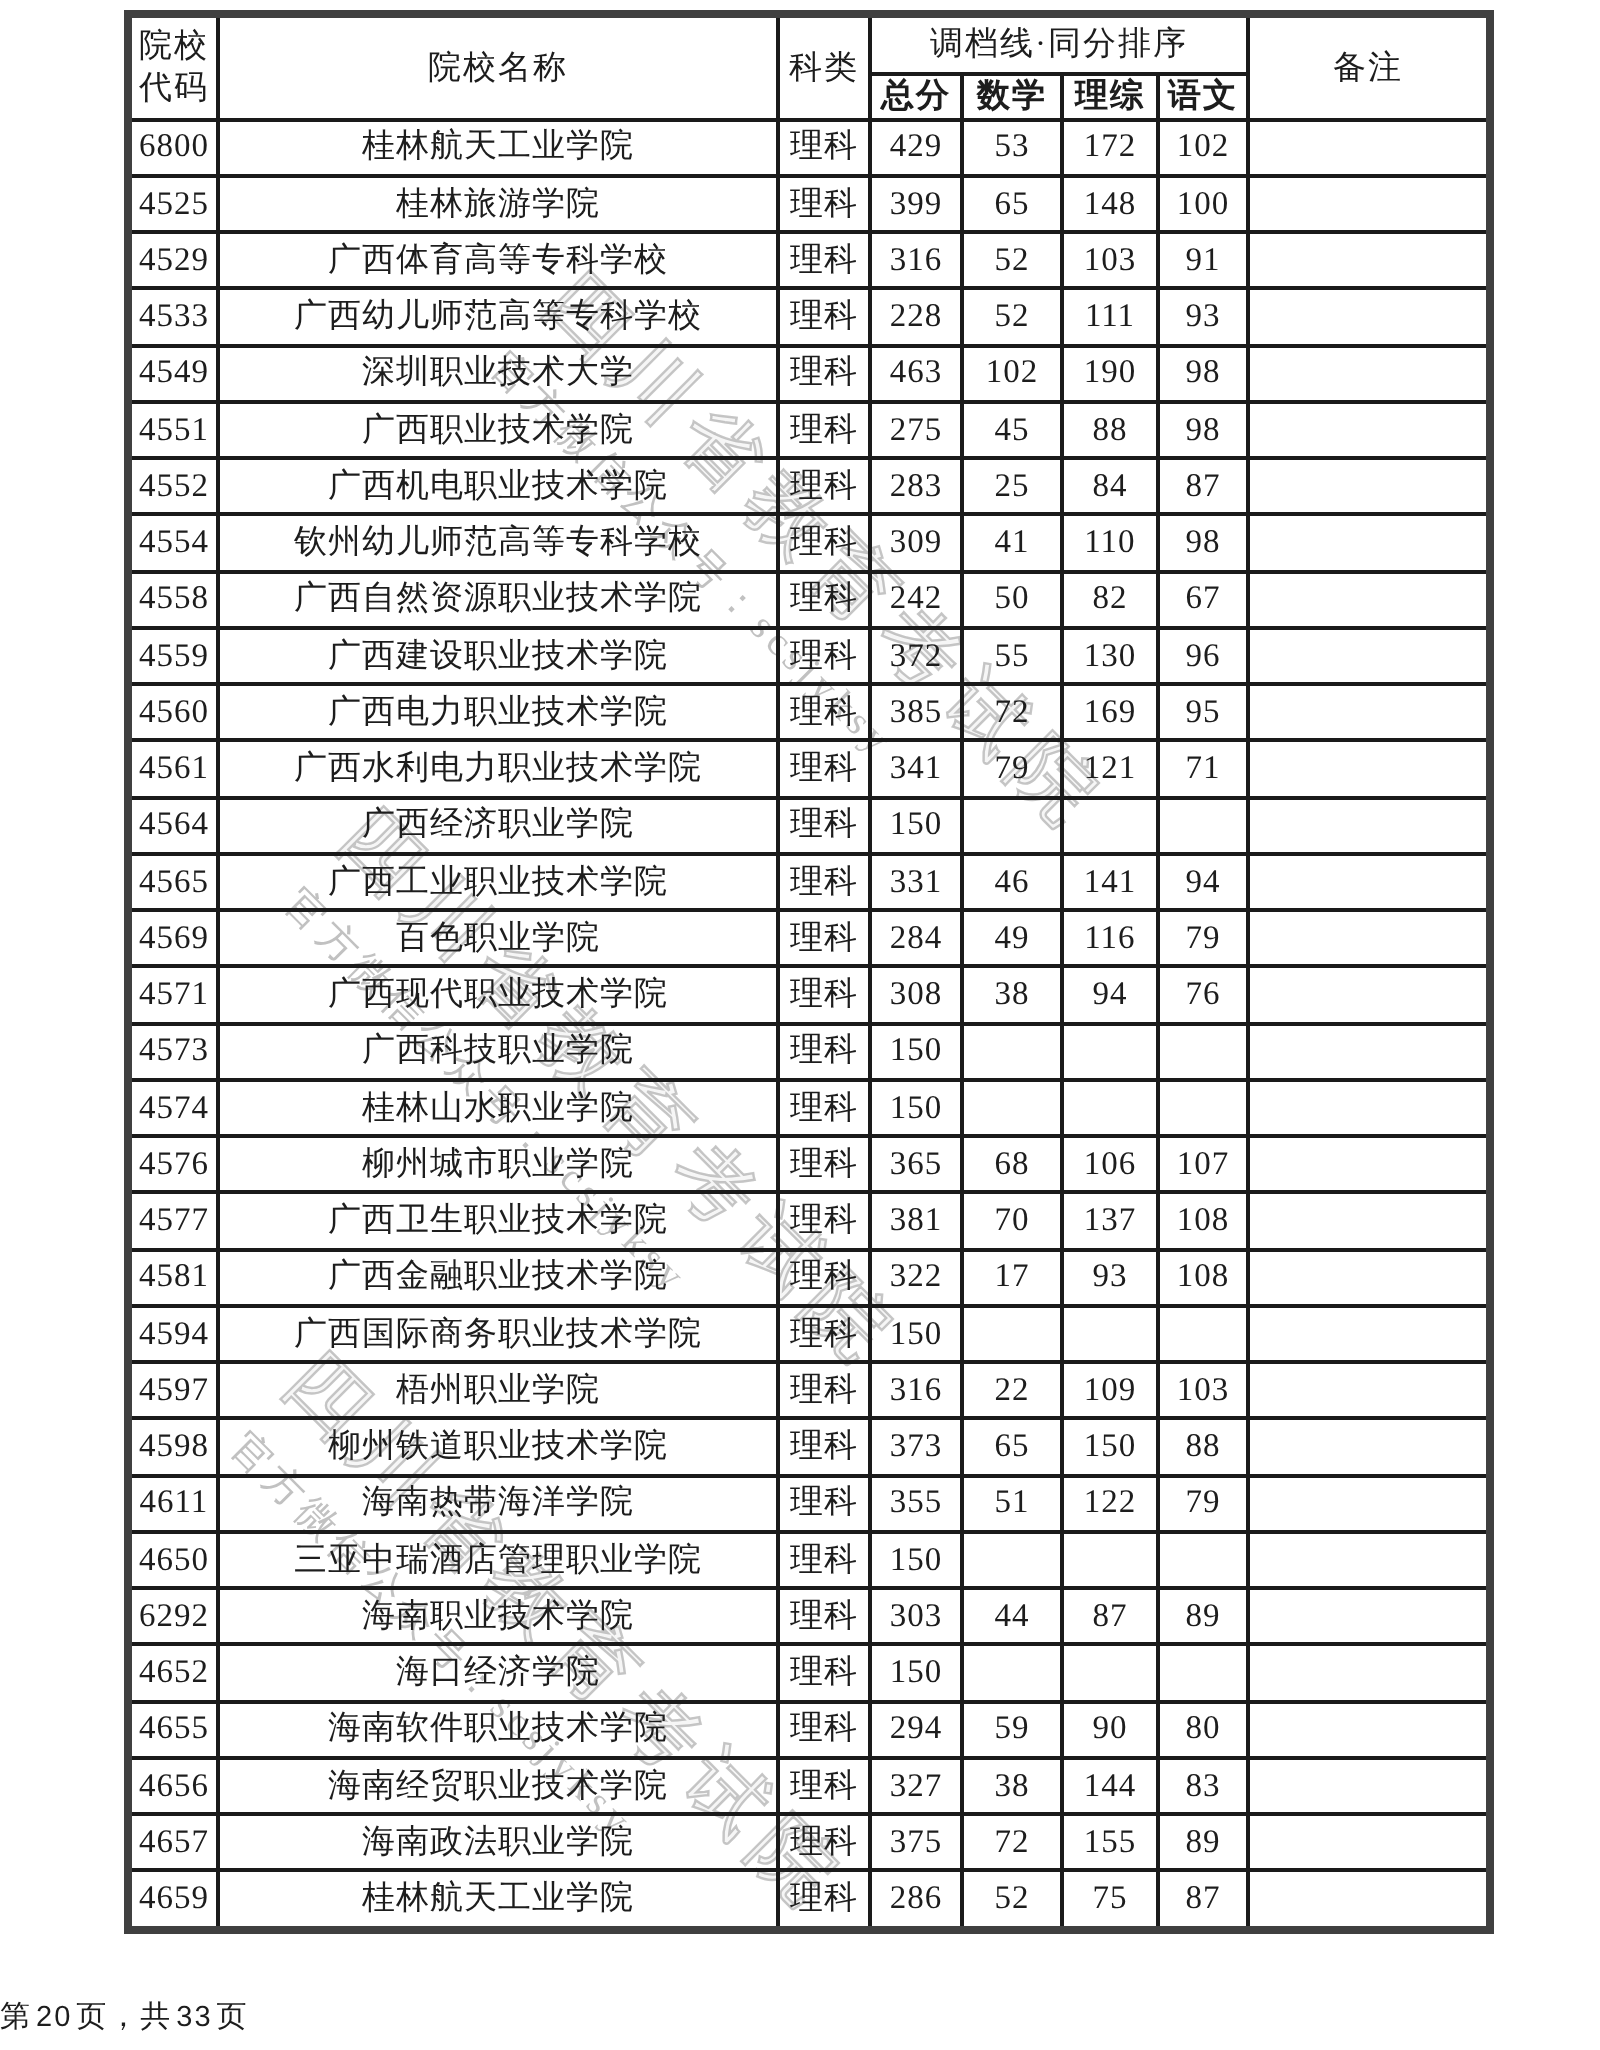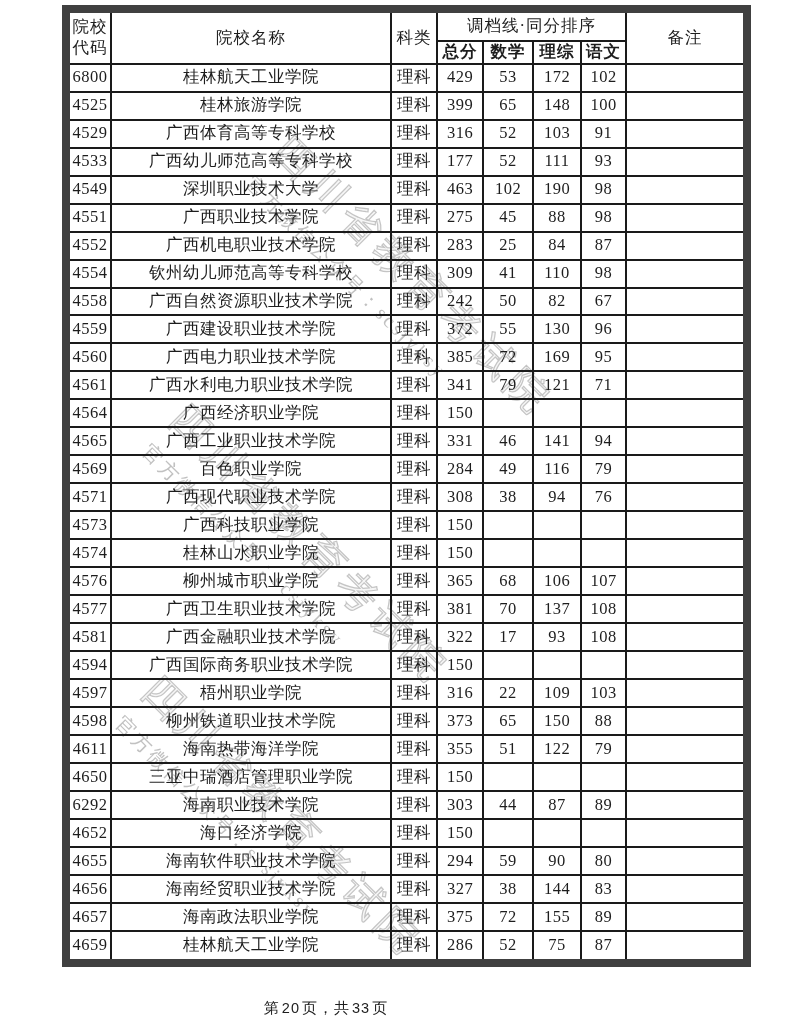--- a/index.html
+++ b/index.html
@@ -51,36 +51,36 @@
   table.score th, table.score td{
     border:2px solid #1a1a1a;
     padding:0;
     font-size:16.5px;
     font-weight:normal;
     text-align:center;
     vertical-align:middle;
     overflow:hidden;
     line-height:1.25;
   }
-  table.score{border:8px solid #404040;}
+  table.score{border:4px solid #404040;}
   tr.h1 th{height:27px;}
   tr.h2 th{height:19px;font-weight:bold;}
   td.td-name{
     text-align:left;
     padding-left:4px;
     white-space:nowrap;
   }
   td{letter-spacing:0.5px;}
   th{letter-spacing:1px;}
 
   
   .footer{
     position:absolute;
     left:0;top:999px;width:652px;
-    text-align:center;
+    text-align:left;
     font-size:15px;
     z-index:1;
     letter-spacing:1px;
   }
   .footer .num{
     font-family:"Liberation Sans","DejaVu Sans",sans-serif;
     padding:0 2px;
     font-size:14.5px;
   }
 </style>
@@ -156,21 +156,21 @@
           <td>316</td>
           <td>52</td>
           <td>103</td>
           <td>91</td>
           <td></td>
         </tr>
         <tr>
           <td>4533</td>
           <td class="td-name">广西幼儿师范高等专科学校</td>
           <td>理科</td>
-          <td>177</td>
+          <td>228</td>
           <td>52</td>
           <td>111</td>
           <td>93</td>
           <td></td>
         </tr>
         <tr>
           <td>4549</td>
           <td class="td-name">深圳职业技术大学</td>
           <td>理科</td>
           <td>463</td>

